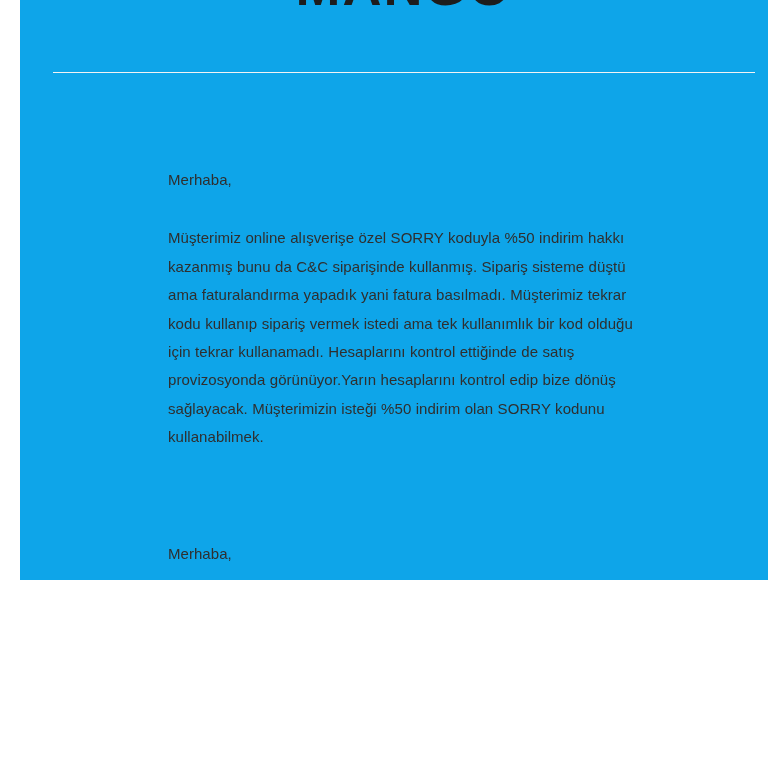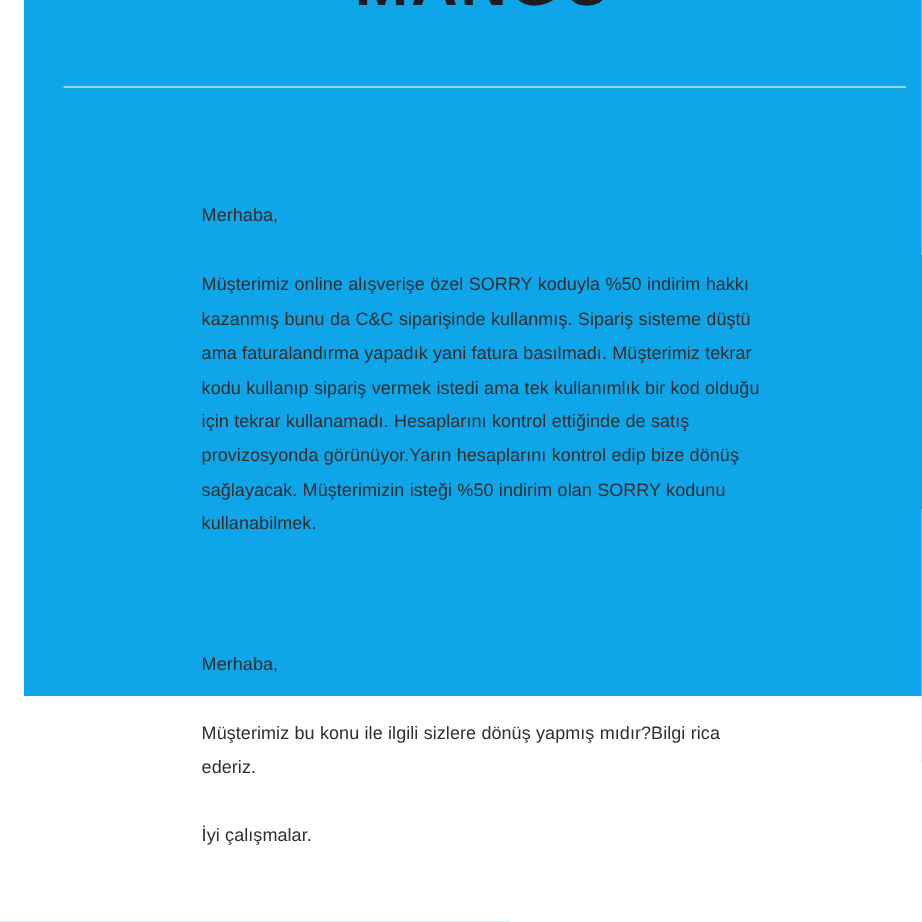--- a/index.html
+++ b/index.html
@@ -104,19 +104,17 @@
       <div class="gap-md"></div>
       <p class="msg-para">Müşterimiz online alışverişe özel SORRY koduyla %50 indirim hakkı kazanmış bunu da C&amp;C siparişinde kullanmış. Sipariş sisteme düştü ama faturalandırma yapadık yani fatura basılmadı. Müşterimiz tekrar kodu kullanıp sipariş vermek istedi ama tek kullanımlık bir kod olduğu için tekrar kullanamadı. Hesaplarını kontrol ettiğinde de satış provizosyonda görünüyor.Yarın hesaplarını kontrol edip bize dönüş sağlayacak. Müşterimizin isteği %50 indirim olan SORRY kodunu kullanabilmek.</p>
       <div class="gap-sm"></div>
     </div>
 
     <div class="gap-xl"></div>
 
     <div class="msg-block">
       <p class="msg-para msg-greeting">Merhaba,</p>
       <div class="gap-md"></div>
-      <p class="msg-para">Müşterimiz bu konu ile ilgili sizlere dönüş yapmış mıdır?Bilgi rica ederiz.</p>
       <div class="gap-sm"></div>
-      <p class="msg-para">İyi çalışmalar.</p>
     </div>
 
   </div>
 </div>
 
 </body></html>

